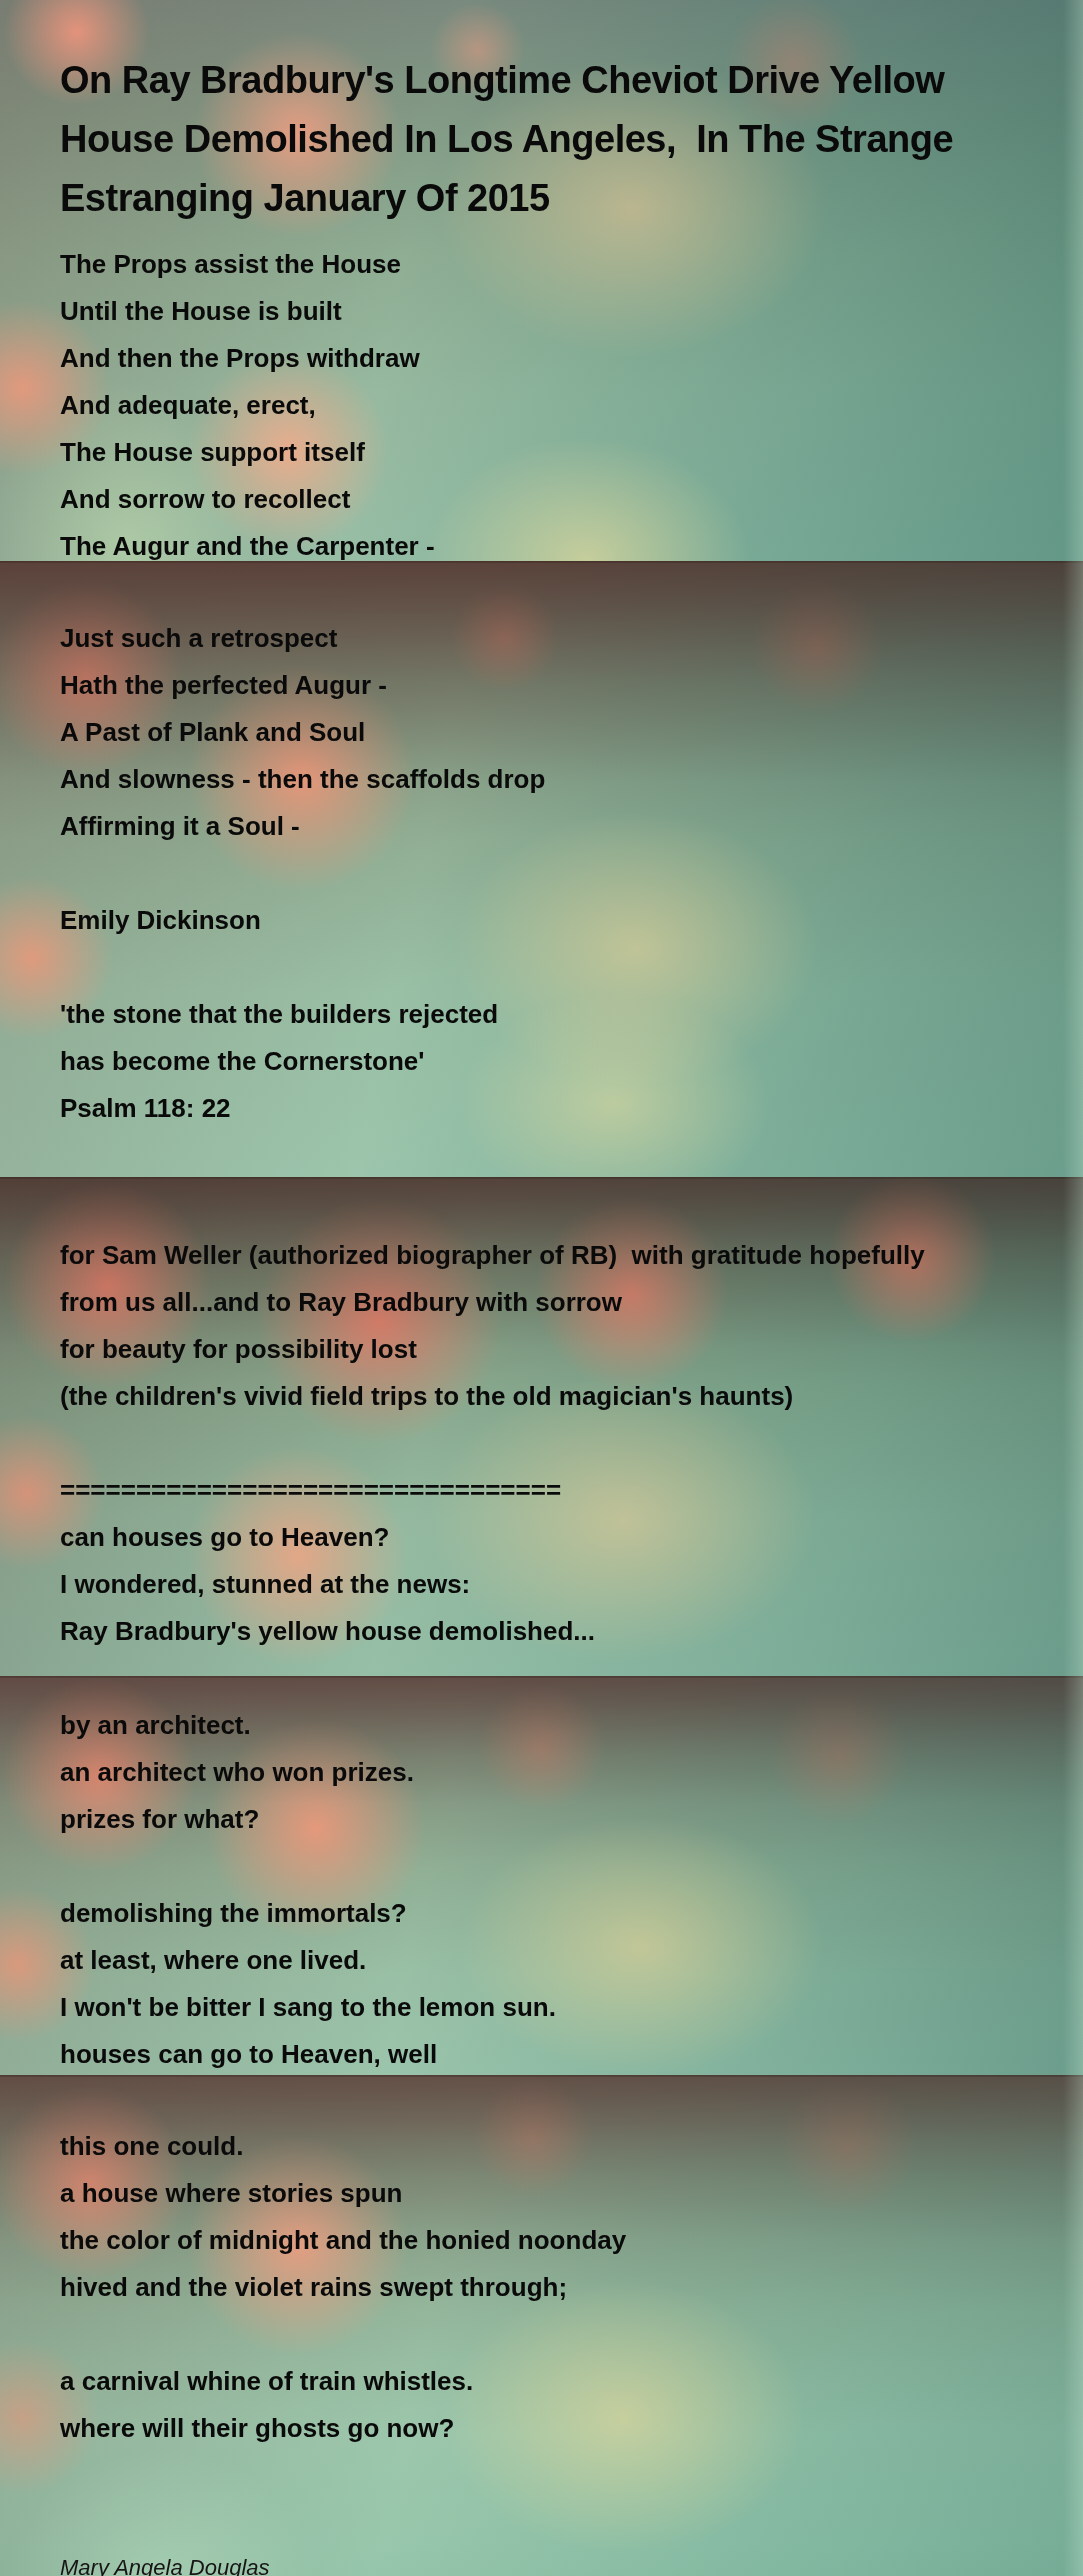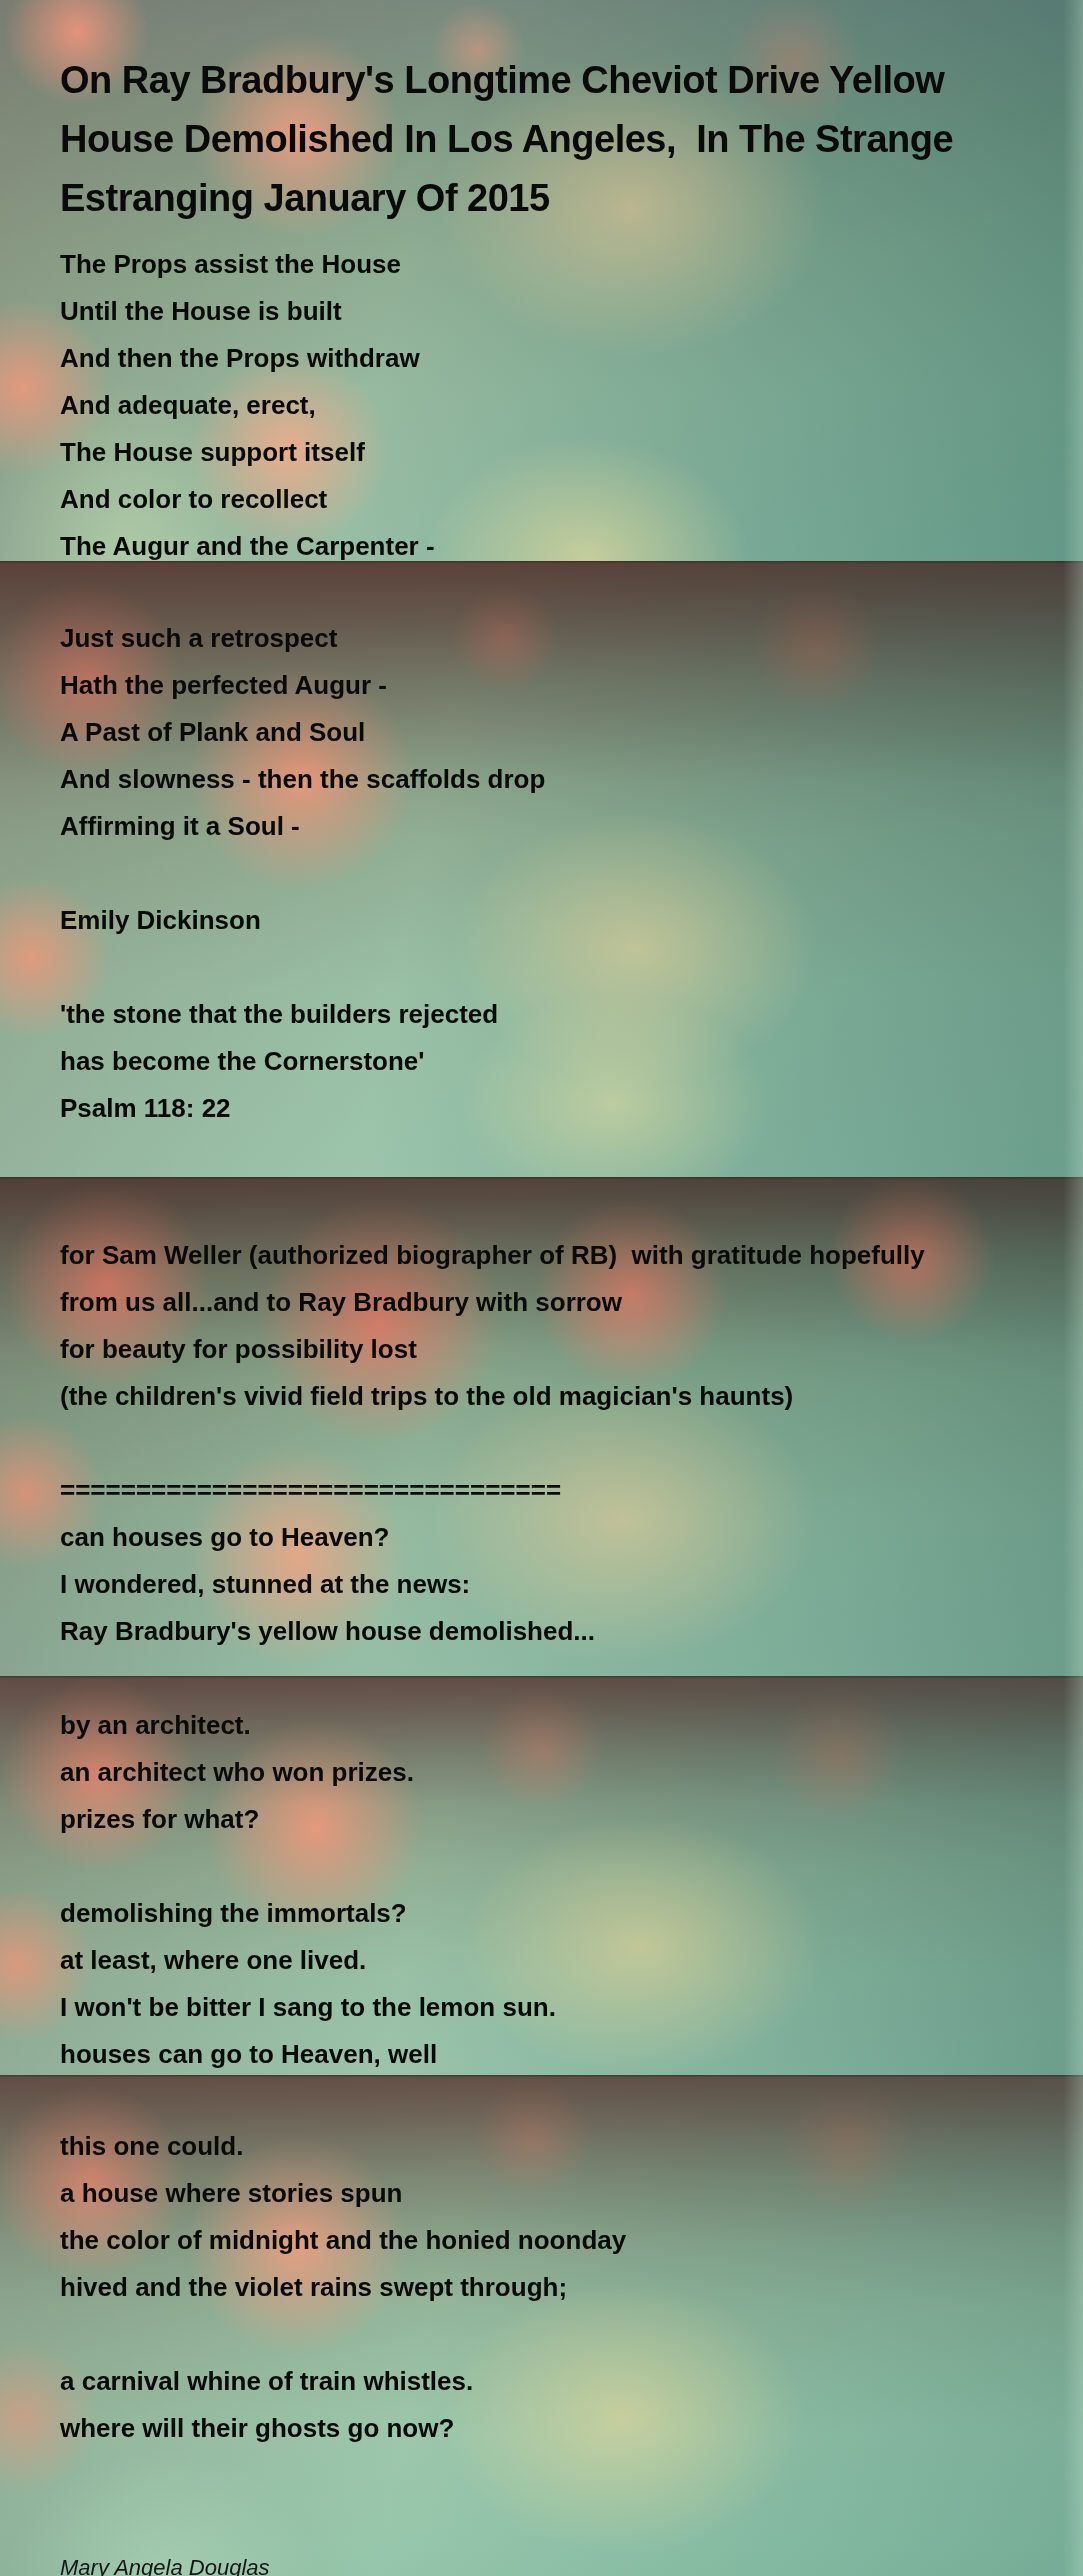--- a/index.html
+++ b/index.html
@@ -110,21 +110,21 @@
         <div class="title-line">On Ray Bradbury's Longtime Cheviot Drive Yellow</div>
         <div class="title-line">House Demolished In Los Angeles,  In The Strange</div>
         <div class="title-line">Estranging January Of 2015</div>
       </div>
     <div class="lines">
         <div class="line">The Props assist the House</div>
         <div class="line">Until the House is built</div>
         <div class="line">And then the Props withdraw</div>
         <div class="line">And adequate, erect,</div>
         <div class="line">The House support itself</div>
-        <div class="line">And color to recollect</div>
+        <div class="line">And sorrow to recollect</div>
         <div class="line">The Augur and the Carpenter -</div>
       </div>
   </div>
 
   <div class="section" id="s2">
     <div class="lines">
         <div class="line">Just such a retrospect</div>
         <div class="line">Hath the perfected Augur -</div>
         <div class="line">A Past of Plank and Soul</div>
         <div class="line">And slowness - then the scaffolds drop</div>

